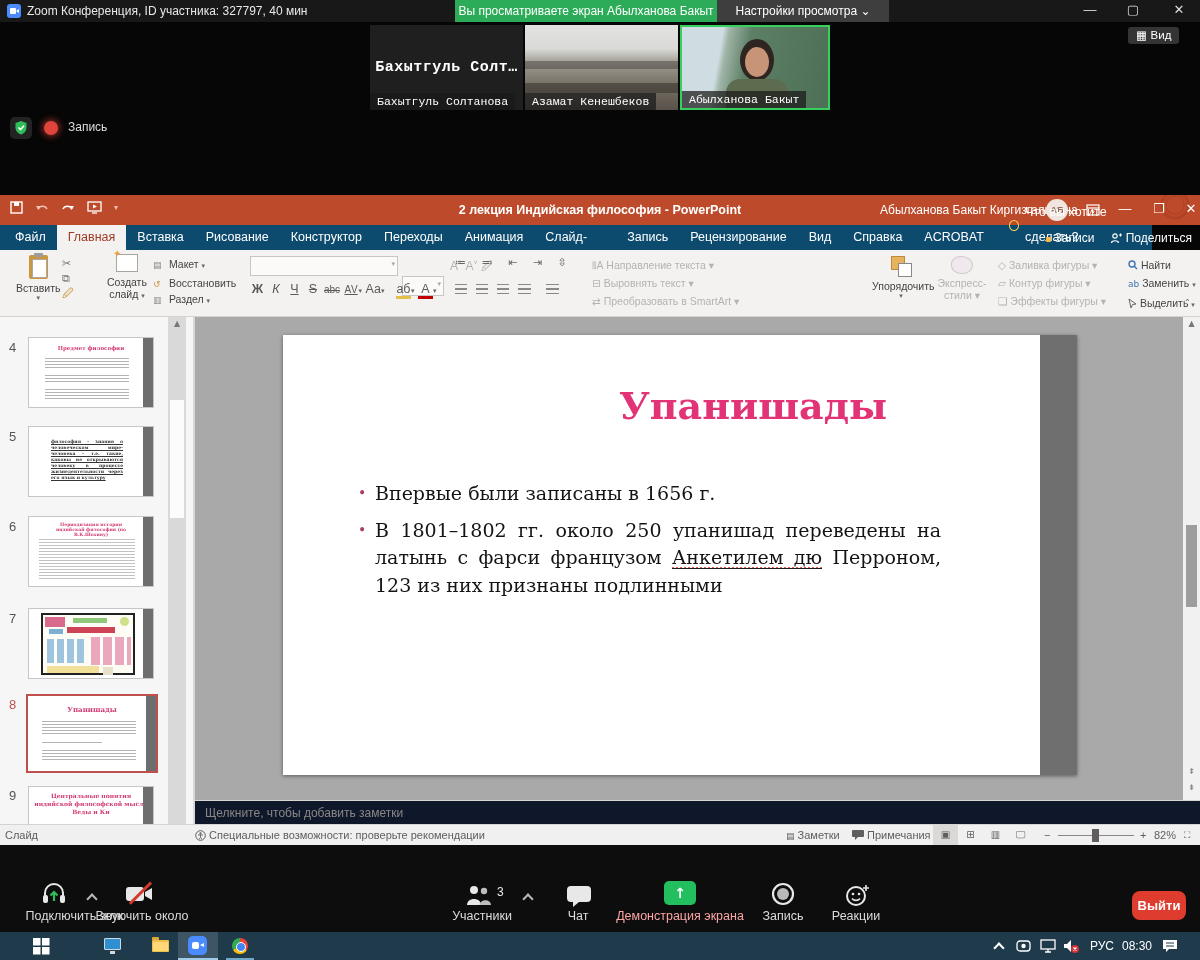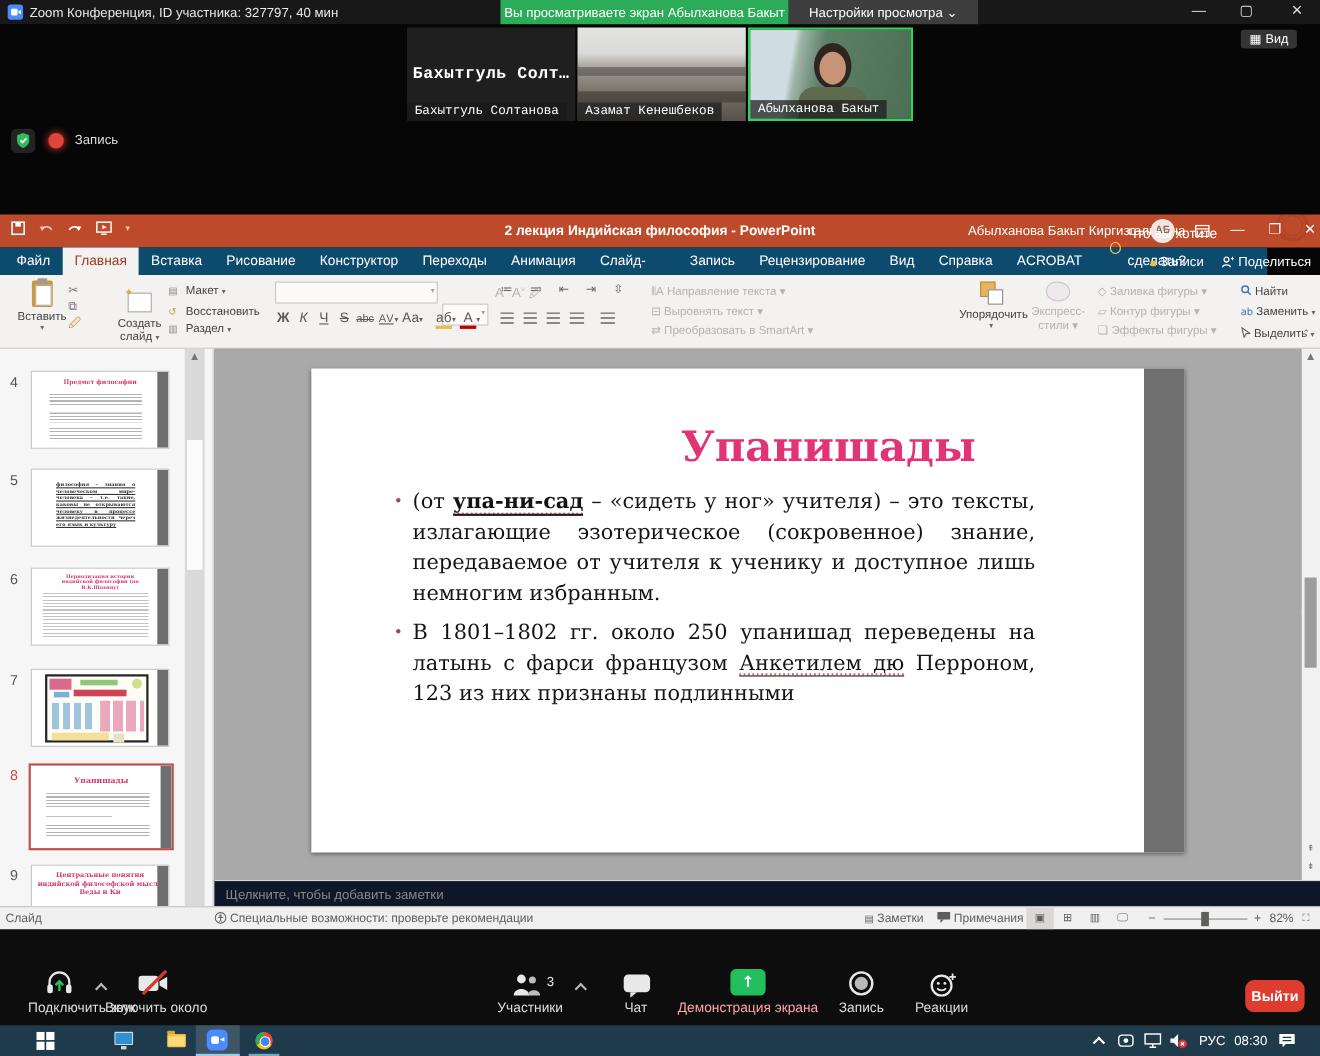--- a/index.html
+++ b/index.html
@@ -257,21 +257,21 @@
 
     <div class="abs" style="left:16px;top:5px;text-align:center;">
       <div class="clipboard" style="margin:0 auto;"></div>
       <div class="rbtn-label" style="margin-top:3px;">Вставить</div>
       <div class="dd">▾</div>
     </div>
     <div class="abs ico" style="left:62px;top:6px;font-size:11px;color:#777;line-height:15px;">✂<br>⧉<br><span style="color:#c9973f;">🖉</span></div>
     <div class="glabel" style="left:0px;width:93px;">Буфер обмена</div>
     <div class="gsep" style="left:95px;"></div>
 
-    <div class="abs" style="left:107px;top:16px;text-align:center;">
+    <div class="abs" style="left:107px;top:4px;text-align:center;">
       <div class="newslide-ic" style="margin:0 auto;"></div>
       <div class="rbtn-label" style="margin-top:4px;">Создать</div>
       <div class="rbtn-label"><span>слайд</span> <span class="dd">▾</span></div>
     </div>
     <div class="abs" style="left:153px;top:6px;line-height:16.5px;">
       <div><span class="mini-ic ico" style="color:#8a8886;font-size:9px;">▤</span> <span class="rbtn-label">Макет</span> <span class="dd">▾</span></div>
       <div><span class="mini-ic ico" style="color:#c9973f;font-size:9px;">↺</span> <span class="rbtn-label">Восстановить</span></div>
       <div><span class="mini-ic ico" style="color:#8a8886;font-size:9px;">▥</span> <span class="rbtn-label">Раздел</span> <span class="dd">▾</span></div>
     </div>
     <div class="glabel" style="left:95px;width:143px;">Слайды</div>
@@ -410,21 +410,21 @@
     <div class="up ico">▲</div>
     <div class="sthumb"></div>
   </div>
   <div class="panel-split"></div>
 
   <div class="slide-canvas">
     <div class="slide">
       <div class="slide-stripe"></div>
       <div class="slide-title">Упанишады</div>
       <div class="bullets">
-        <div class="bullet"><span>(от </span><span class="term">упа-ни-сад</span><span> – «сидеть у ног» учителя) – это тексты, излагающие эзотерическое (сокровенное) знание, передаваемое от учителя к ученику и доступное лишь немногим избранным.</span></div>
+        <div class="bullet" style="margin-top:37px;"><span>Впервые были записаны в 1656 г.</span></div>
         <div class="bullet" style="margin-top:9px;"><span>В 1801–1802 гг. около 250 упанишад переведены на латынь с фарси французом </span><span class="term2">Анкетилем дю</span><span> Перроном, 123 из них признаны подлинными</span></div>
       </div>
     </div>
   </div>
   <div class="app-scroll">
     <div class="up ico" style="top:2px;">▲</div>
     <div class="thumbv"></div>
     <div class="dn ico" style="bottom:24px;">⇞</div>
     <div class="dn ico" style="bottom:8px;">⇟</div>
   </div>

